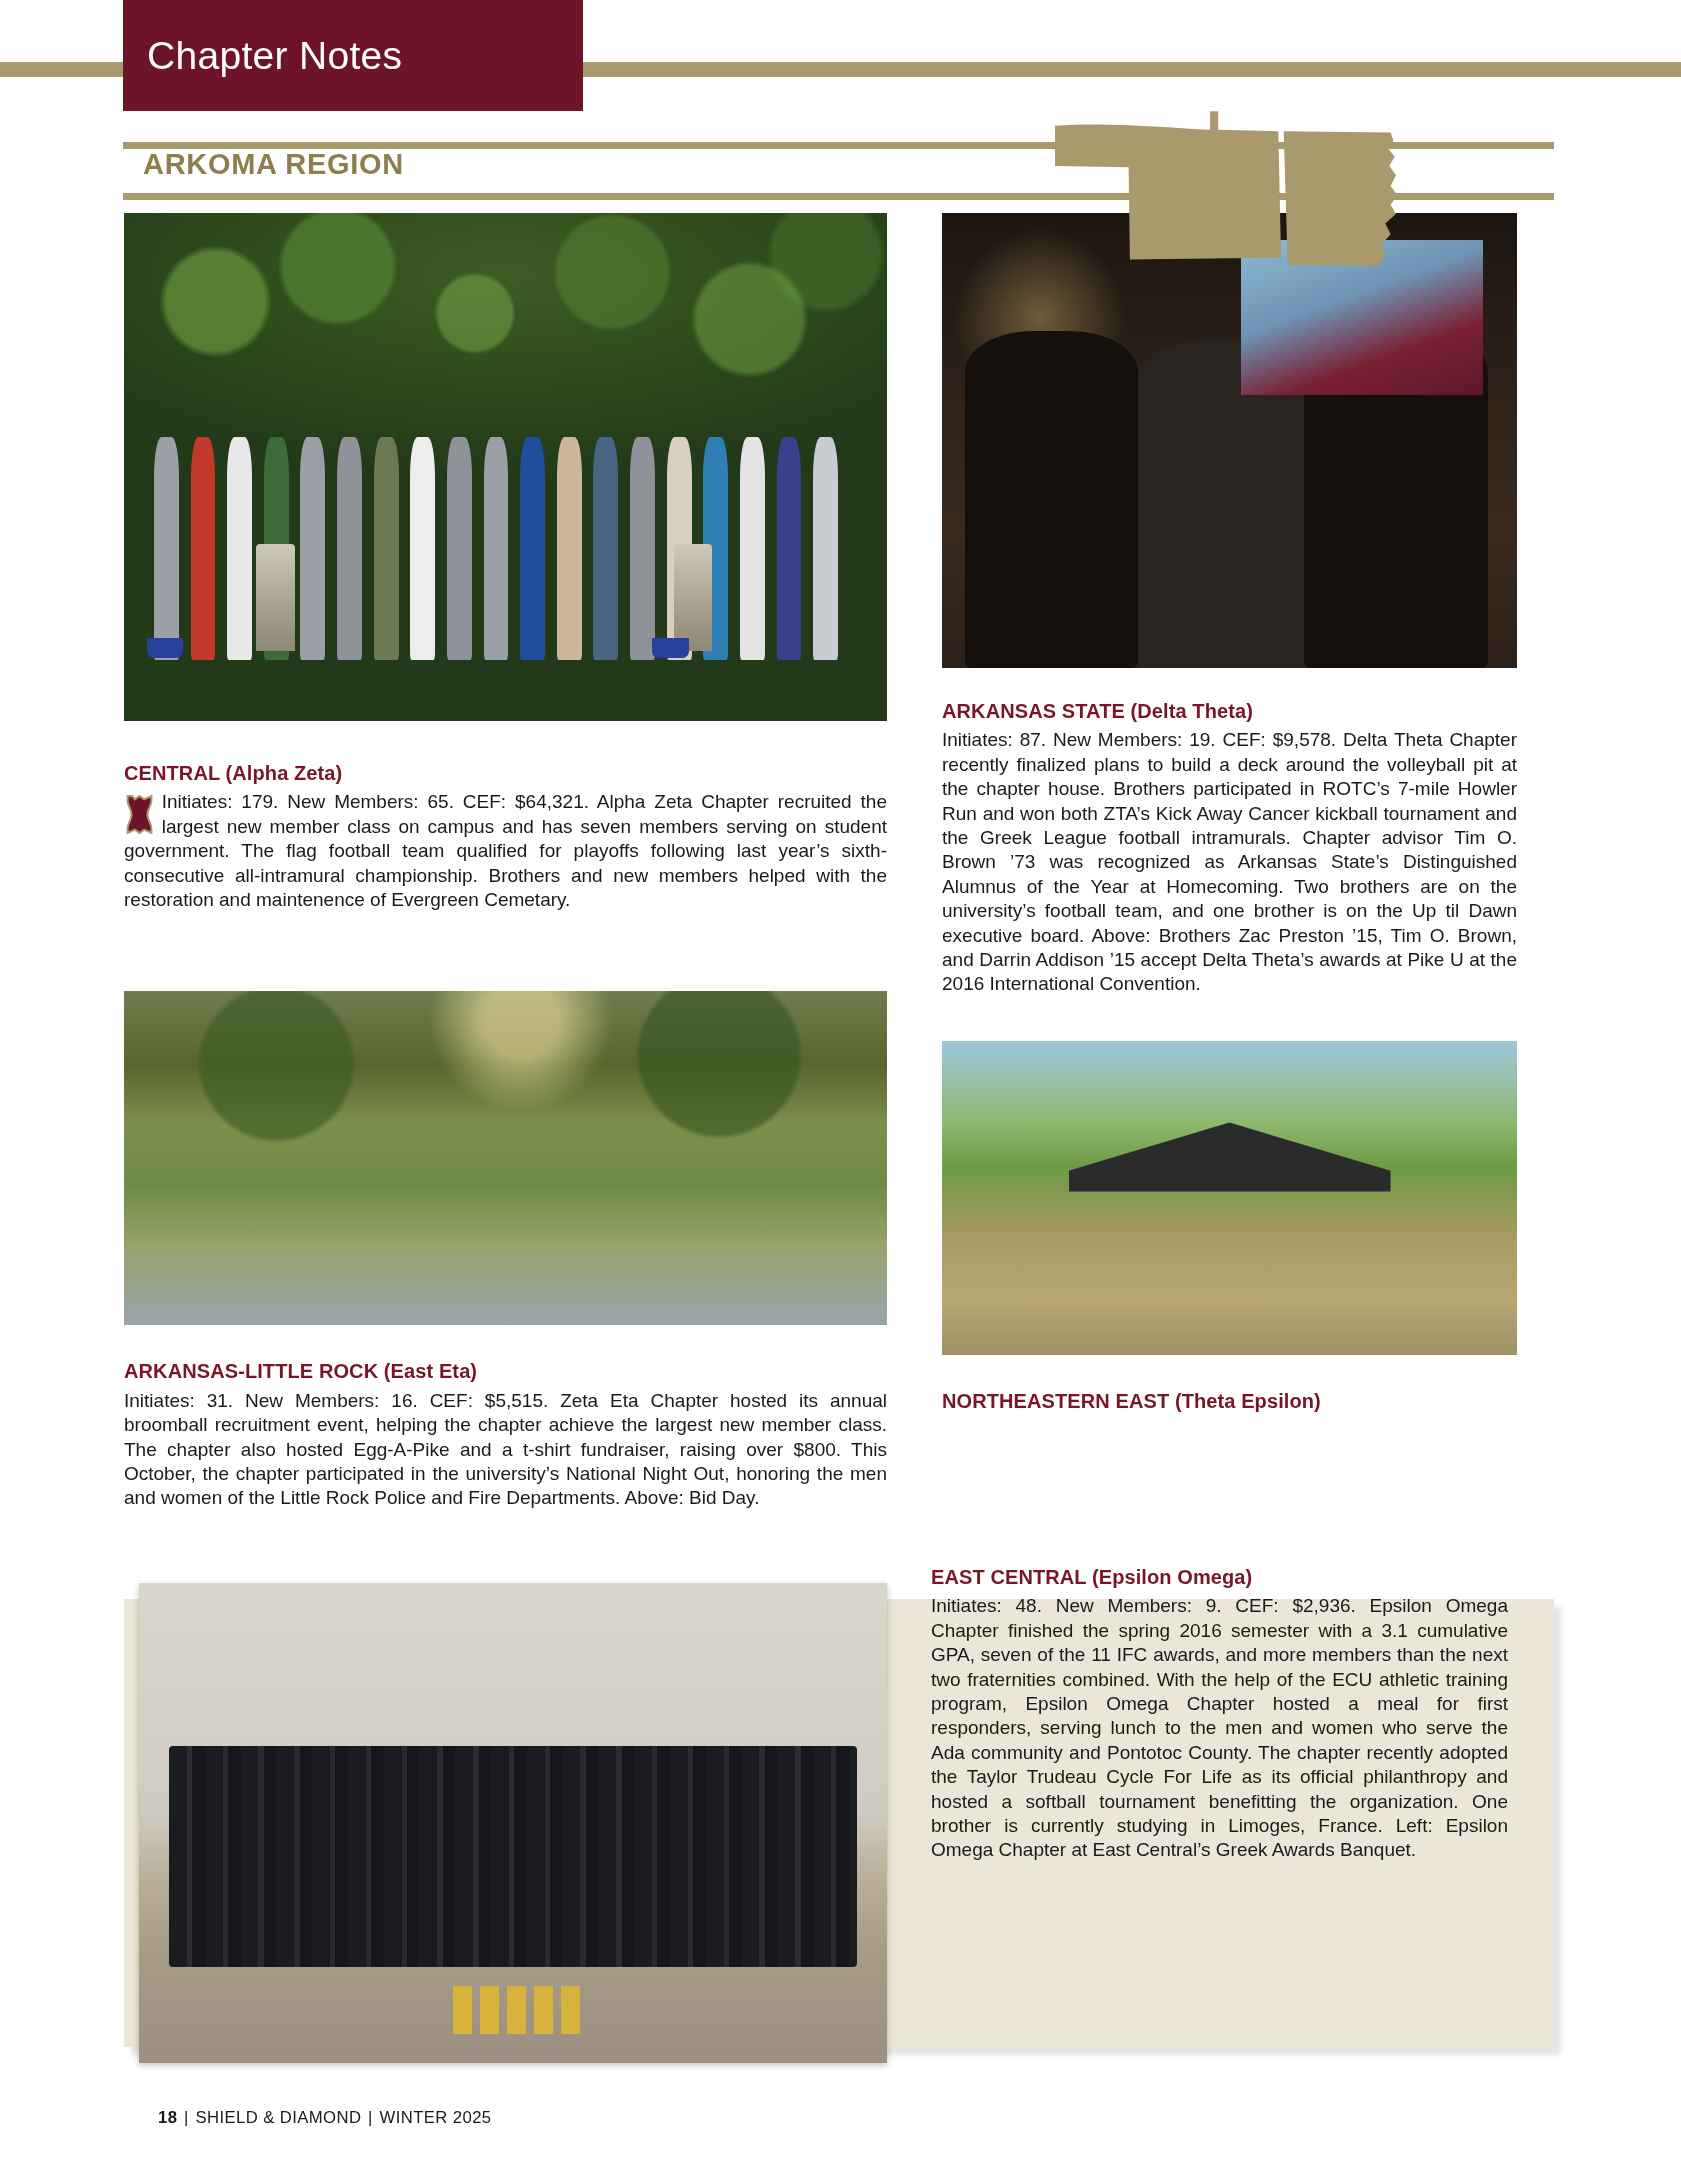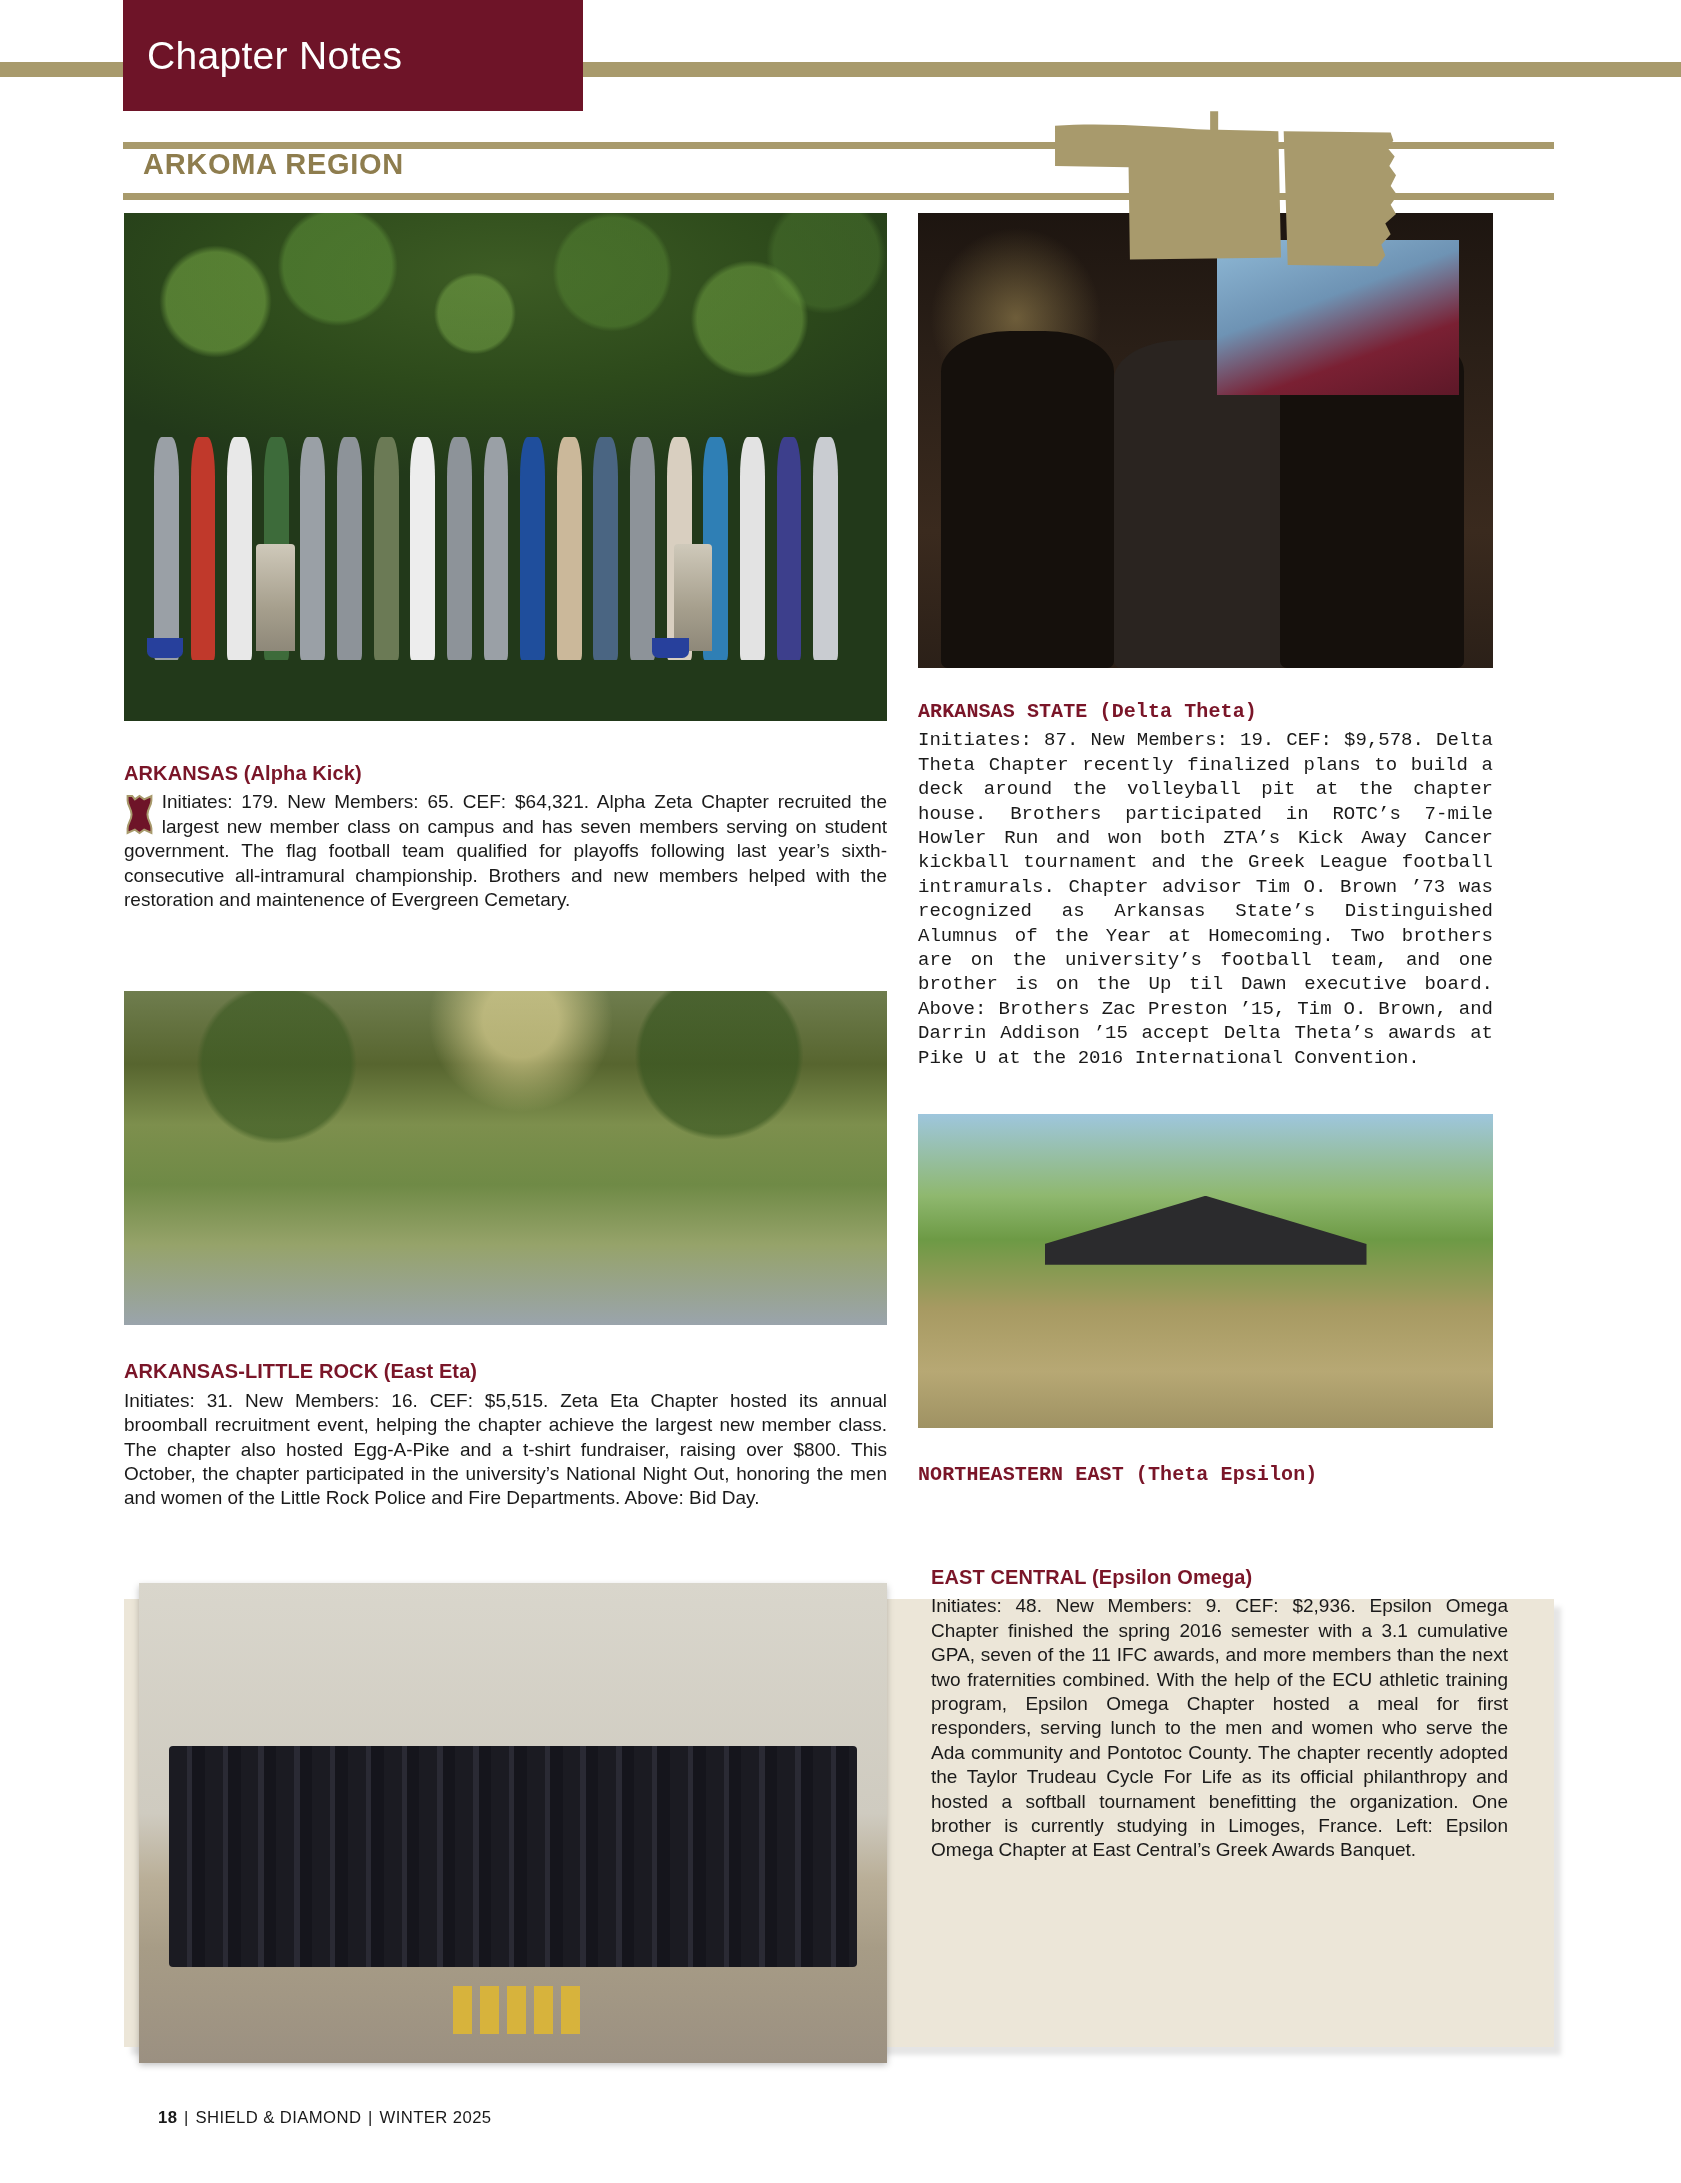--- a/index.html
+++ b/index.html
@@ -43,21 +43,21 @@
   }
 
   .map-wrap {
     position: absolute; left: 1043px; top: 87px; width: 468px; height: 194px;
     z-index: 5;
   }
   .map-wrap svg { width: 100%; height: 100%; display: block; }
 
   
   .col-left  { position: absolute; left: 124px;  top: 213px; width: 763px; }
-  .col-right { position: absolute; left: 918px; top: 213px; width: 575px; font-family: Liberation Mono, monospace; }
+  .col-right { position: absolute; left: 942px; top: 213px; width: 575px; }
 
   .photo { position: relative; overflow: hidden; background: #888; }
   .photo .ph-label {
     position: absolute; left: 0; bottom: 0; width: 100%;
     font-size: 0; color: transparent;
   }
 
   .chapter-head {
     color: #7a1528; font-size: 20px; font-weight: bold;
     letter-spacing: 0.1px; margin-bottom: 5.4px;
@@ -239,21 +239,21 @@
         <div class="stone" style="left:73%"></div>
         <div class="bucket" style="left:1%"></div>
         <div class="bucket" style="left:70%"></div>
       </div>
       <span class="ph-label">Alpha Zeta brothers at Evergreen Cemetary restoration</span>
     </div>
 
     <div style="height:41px"></div>
 
     <div>
-      <div class="chapter-head">ARKANSAS (Alpha Kick)</div>
+      <div class="chapter-head">CENTRAL (Alpha Zeta)</div>
       <div class="body-text first-para">
         <svg class="shield" viewBox="0 0 46 62">
           <path d="M5,8 L5,3 L12,3 L16,8 L23,3 L30,8 L41,3 L41,10
                    C41,18 35,22 35,31 C35,40 41,44 41,52 L41,59 L30,54
                    L23,59 L16,54 L5,59 L5,52 C5,44 11,40 11,31 C11,22 5,18 5,10 Z" fill="#6e1428" stroke="#a89a6c" stroke-width="3"></path>
         </svg>
         <span>Initiates: 179. New Members: 65. CEF: $64,321. Alpha Zeta Chapter recruited the largest new member class on campus and has seven members serving on student government. The flag football team qualified for playoffs following last year’s sixth-consecutive all-intramural championship. Brothers and new members helped with the restoration and maintenence of Evergreen Cemetary.</span>
       </div>
     </div>
 

